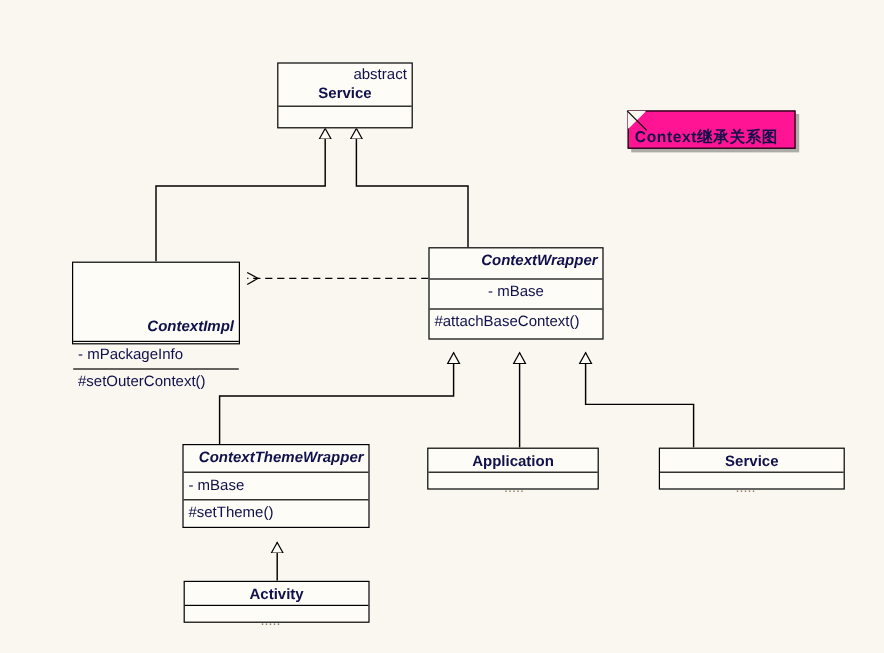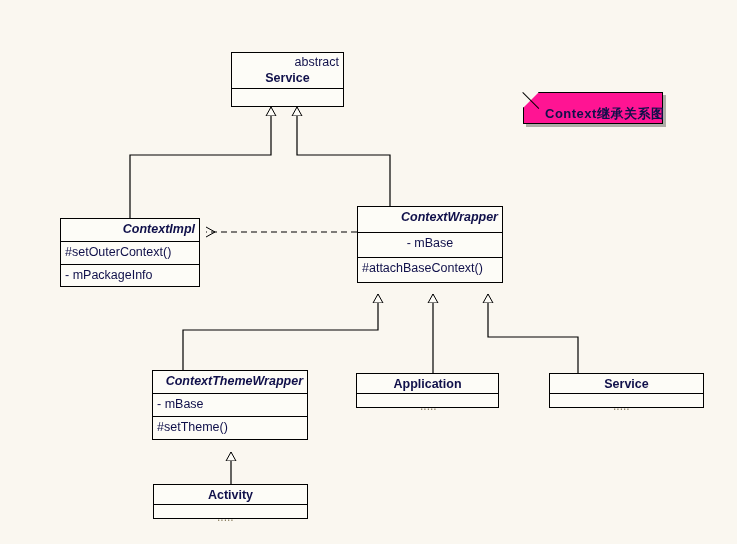--- a/index.html
+++ b/index.html
@@ -129,21 +129,20 @@
   .note-text {
     position: absolute;
     left: 6px;
     top: 13px;
     z-index: 4;
     font-size: 13px;
     font-weight: bold;
     color: #10104a;
     letter-spacing: 0.5px;
     white-space: nowrap;
-    margin-left: 16px;
   }
 </style>
 </head>
 <body>
 
 <svg id="canvas" width="737" height="544" viewBox="0 0 737 544" xmlns="http://www.w3.org/2000/svg">
   <defs>
     <marker id="hollow-tri" markerWidth="12" markerHeight="12" refX="9" refY="6" orient="auto" markerUnits="userSpaceOnUse">
       <path d="M 0 1 L 9 6 L 0 11 z" fill="#fdfcf7" stroke="#000" stroke-width="1"></path>
     </marker>
@@ -190,23 +189,23 @@
 
 <div class="uml-class" style="left:231px; top:52px; width:113px; height:55px;">
   <div class="uml-row" style="height:36px;">
     <div class="uml-stereo">abstract</div>
     <div class="uml-name">Service</div>
   </div>
   <div class="uml-row uml-empty"></div>
 </div>
 
 <div class="uml-class" style="left:60px; top:218px; width:140px; height:69px;">
-  <div class="uml-row uml-name left" style="height:23px;">ContextImpl</div>
+  <div class="uml-row uml-name left" style="height:23px;margin-top:43px;">ContextImpl</div>
+  <div class="uml-row uml-member" style="height:23px;">- mPackageInfo</div>
   <div class="uml-row uml-member" style="height:23px;">#setOuterContext()</div>
-  <div class="uml-row uml-member" style="height:23px;">- mPackageInfo</div>
 </div>
 
 <div class="uml-class" style="left:357px; top:206px; width:146px; height:77px;">
   <div class="uml-row uml-name left" style="height:26px;">ContextWrapper</div>
   <div class="uml-row uml-member" style="height:25px;text-align:center;">- mBase</div>
   <div class="uml-row uml-member" style="height:26px;">#attachBaseContext()</div>
 </div>
 
 <div class="uml-class" style="left:152px; top:370px; width:156px; height:70px;">
   <div class="uml-row uml-name left" style="height:23px;">ContextThemeWrapper</div>

